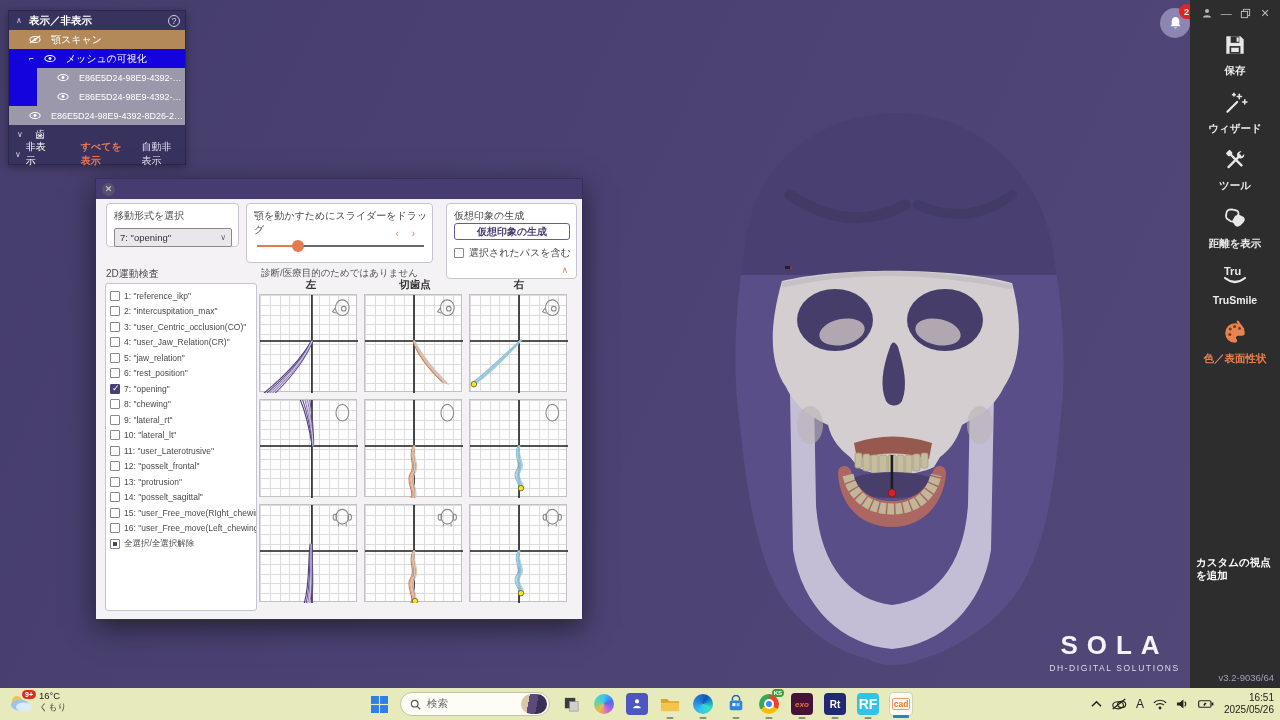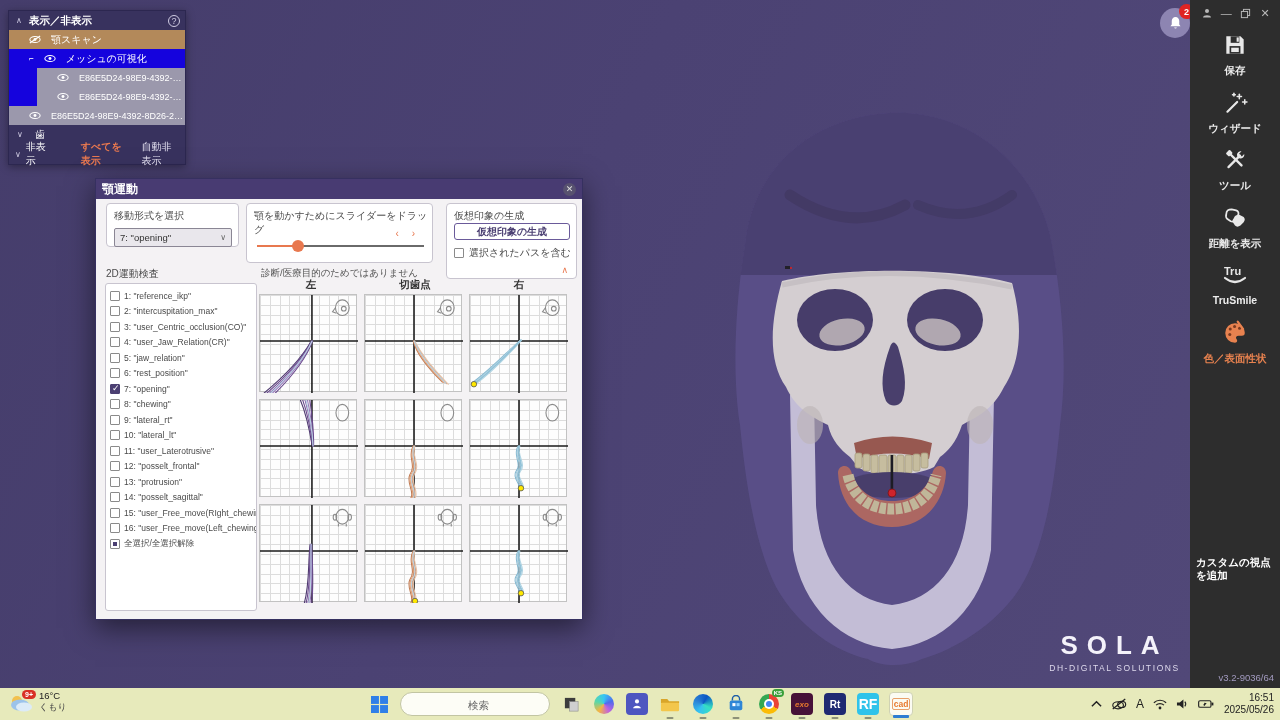--- a/index.html
+++ b/index.html
@@ -80,21 +80,21 @@
 
 #taskbar { position:absolute; left:0; top:688px; width:1280px; height:32px; background:#e7eabb; display:flex; align-items:center; }
 #weather { position:absolute; left:8px; top:2px; display:flex; align-items:center; gap:5px; }
 #weather-text { font-size:9.5px; color:#222; line-height:1.25; }
 #weather-text .desc { color:#454545; font-size:9px; }
 #weather-badge { position:absolute; left:14px; top:-2px; background:#d93025; color:#fff; border-radius:7px; font-size:7px; font-weight:bold; padding:1px 3px; }
 #tb-center { position:absolute; left:50%; top:0; transform:translateX(-50%); height:32px; display:flex; align-items:center; gap:9px; }
 .tb-icon { width:24px; height:24px; display:flex; align-items:center; justify-content:center; position:relative; }
 .tb-underline { position:absolute; bottom:-3px; left:50%; transform:translateX(-50%); width:7px; height:2px; border-radius:1px; background:#8d9178; }
 .tb-underline.active { width:16px; height:3px; background:#2d7dd2; }
-#tb-search { width:150px; height:24px; background:#fdfdf6; border:1px solid #c2c5a3; border-radius:12px; display:flex; align-items:center; padding:0 2px 0 9px; gap:6px; font-size:10.5px; color:#666;flex-direction:column; }
+#tb-search { width:150px; height:24px; background:#fdfdf6; border:1px solid #c2c5a3; border-radius:12px; display:flex; align-items:center; padding:0 2px 0 9px; gap:6px; font-size:10.5px; color:#666; }
 #search-img { margin-left:auto; width:26px; height:20px; border-radius:10px; background:linear-gradient(100deg,#d9c8a8 0 30%,#5d4a7a 30% 60%,#3a2f55 60%); position:relative; overflow:hidden; }
 .sq-icon { width:22px; height:22px; border-radius:4px; display:flex; align-items:center; justify-content:center; font-weight:bold; }
 #tray { position:absolute; right:6px; top:0; height:32px; display:flex; align-items:center; gap:9px; }
 .tray-ic { color:#222; font-size:11px; display:flex; align-items:center; }
 #tray-clock { text-align:right; font-size:10px; color:#222; line-height:1.25; }
 </style>
 </head>
 <body>
 
 <div id="screen">
@@ -226,21 +226,20 @@
     <div class="tree-footer">
       <span class="chev">∨</span>
       <span>非表示</span>
       <span class="showall">すべてを表示</span>
       <span class="autohide">自動非表示</span>
     </div>
   </div>
 
   <div id="jaw-dialog">
     <div id="dlg-titlebar">
-      <span id="dlg-title">顎運動</span>
       <span id="dlg-close">✕</span>
     </div>
 
     <div class="groupbox" id="g-move">
       <span class="group-label">移動形式を選択</span>
       <div id="move-select">
         <span>7: "opening"</span>
         <span class="sel-chev">∨</span>
       </div>
     </div>

